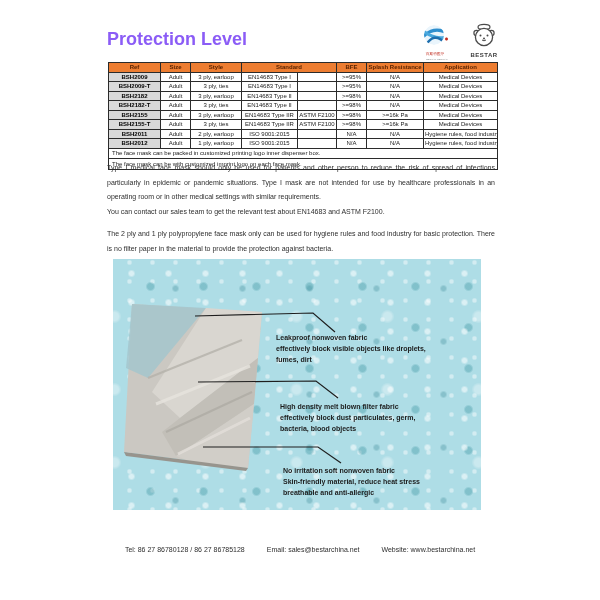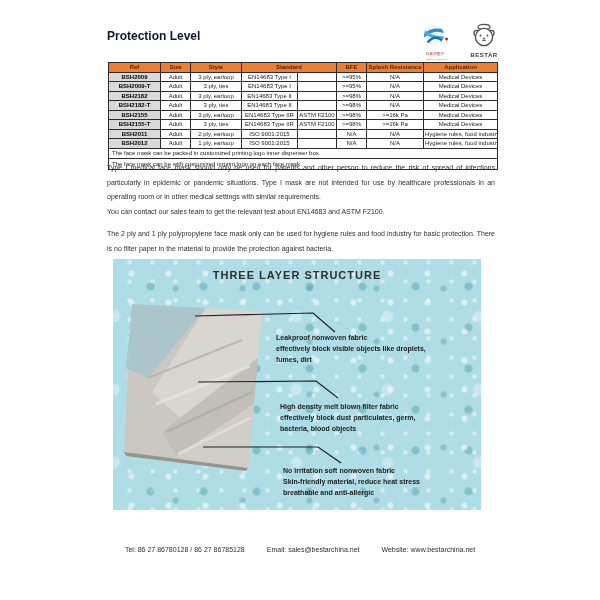--- a/index.html
+++ b/index.html
@@ -1,20 +1,20 @@
 <!DOCTYPE html>
 <html><head>
 <meta charset="utf-8">
 <style>
   * { margin:0; padding:0; box-sizing:border-box; }
   html,body { width:600px; height:600px; background:#ffffff; font-family:"Liberation Sans", sans-serif; }
   .page { position:absolute; left:0; top:0; width:600px; height:600px; background:#fff; overflow:hidden; }
 
   
-  .doc-title { position:absolute; left:107px; top:29px; font-size:12px; font-weight:bold; color:#0f172a; }
+  .doc-title { position:absolute; left:107px; top:29px; font-size:18px; font-weight:bold; color:#8b5cf6; }
   .logo-medical { position:absolute; left:414px; top:24px; width:42px; text-align:center; }
   .logo-medical .cn { display:block; color:#c02a1e; font-size:6px; transform:scale(.62); transform-origin:center top; letter-spacing:0; margin-top:-1px; white-space:nowrap; }
   .logo-medical .en { display:block; color:#8a8a8a; font-size:6px; transform:scale(.42); transform-origin:center top; margin-top:-2px; white-space:nowrap; }
   .logo-bestar { position:absolute; left:464px; top:23px; width:40px; text-align:center; }
   .logo-bestar .name { display:block; font-size:6px; font-weight:bold; color:#3a3a3a; letter-spacing:.5px; margin-top:-1px; }
 
   
   .spec-table-wrap { position:absolute; left:108px; top:62px; width:389px; }
   table.spec { border-collapse:collapse; width:389px; table-layout:fixed; font-size:6px; }
   table.spec th, table.spec td { border:1px solid #2b2b2b; text-align:center; padding:1px 1px; overflow:hidden; white-space:nowrap; line-height:6.5px; }
@@ -209,21 +209,20 @@
       </tr>
     </tbody>
       </table>
   </div>
 
   <div class="para p1">Type I medical face mask should only be used for patients and other person to reduce the risk of spread of infections particularly in epidemic or pandemic situations. Type I mask are not intended for use by healthcare professionals in an operating room or in other medical settings with similar requirements.</div>
   <div class="para p2">You can contact our sales team to get the relevant test about EN14683 and ASTM F2100.</div>
   <div class="para p3">The 2 ply and 1 ply polypropylene face mask only can be used for hygiene rules and food industry for basic protection. There is no filter paper in the material to provide the protection against bacteria.</div>
 
   <div class="figure">
-    <div class="figure-title">THREE LAYER STRUCTURE</div>
 
     <div class="fabric">
       <svg width="150" height="172" viewBox="0 0 150 172">
         <polygon points="10,4 140,12 126,168 2,152" fill="#cbc8c2"></polygon>
         <polygon points="10,4 84,8 26,78 4,68" fill="#a4c6cd" opacity="0.85"></polygon>
         <polygon points="84,8 140,12 136,58 58,118 30,92" fill="#d9d6d0"></polygon>
         <polygon points="136,58 132,104 54,156 40,132 58,118" fill="#c2bfb8"></polygon>
         <polygon points="132,104 126,168 70,162 54,156" fill="#d1cec8"></polygon>
         <path d="M26,78 L120,40" stroke="#b4b1aa" stroke-width="2" fill="none" opacity="0.8"></path>
         <path d="M34,104 L128,66" stroke="#e6e3dd" stroke-width="3" fill="none" opacity="0.8"></path>

